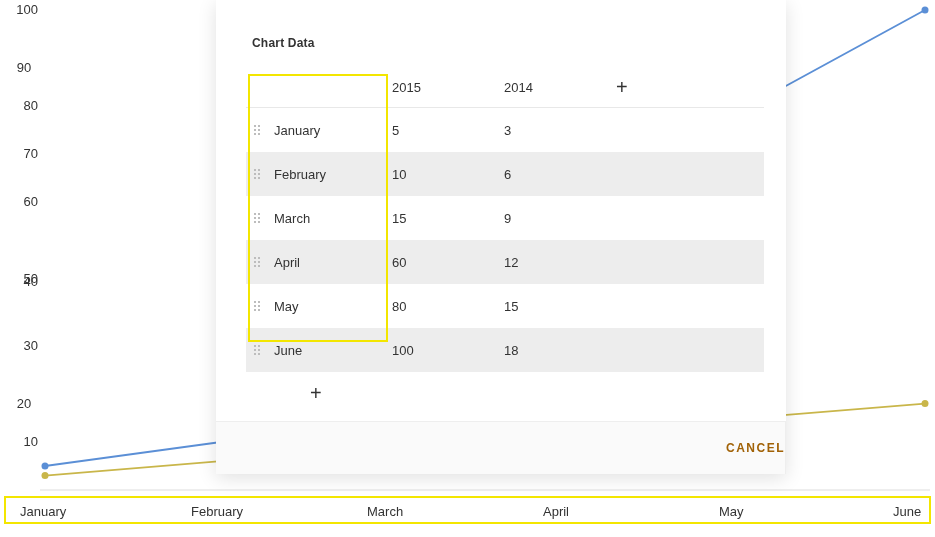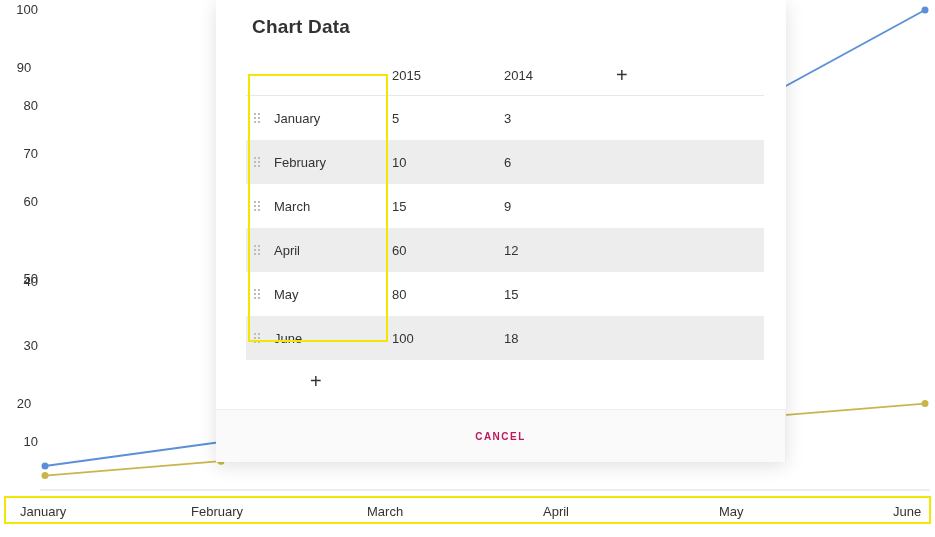--- a/index.html
+++ b/index.html
@@ -50,25 +50,26 @@
   
   .dialog {
     position: absolute;
     left: 216px;
     top: 0;
     width: 570px;
     background: #fff;
     box-shadow: 0 4px 18px rgba(0,0,0,.12);
   }
   .dialog-title {
-    font-size: 19px;
+    font-size: 12px;
     font-weight: 600;
     color: #333;
     padding: 16px 0 18px 36px;
     letter-spacing: .2px;
+    margin-top: 20px;
   }
   .grid {
     padding: 0 22px 0 30px;
   }
   .grid-row {
     display: flex;
     align-items: center;
     height: 44px;
     font-size: 13px;
     color: #333;
@@ -132,25 +133,26 @@
   }
   .dialog-actions {
     display: flex;
     border-top: 1px solid #eee;
   }
   .dialog-actions button {
     flex: 1;
     border: none;
     background: #fafafa;
     height: 52px;
-    font-size: 10px;
+    font-size: 12px;
     font-weight: 600;
     letter-spacing: 1.5px;
-    color: #be185d;
+    color: #a16207;
     cursor: pointer;
+    text-align: right;
   }
   .dialog-actions button:first-child {
     border-right: 1px solid #eee;
   }
 </style>
 </head>
 <body>
 
 <div class="chart-area">
   <svg class="chart-svg" width="935" height="537">

